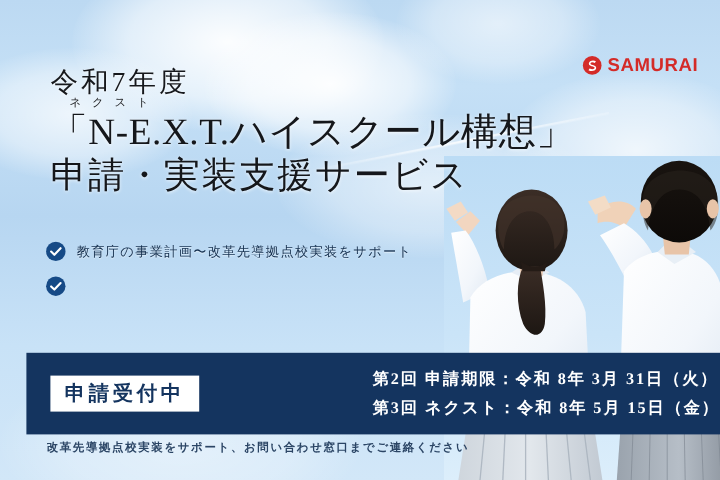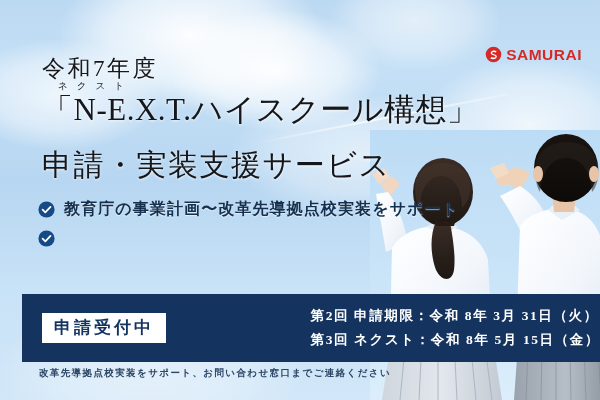--- a/index.html
+++ b/index.html
@@ -85,36 +85,36 @@
     line-height:1.1; white-space:nowrap;
     text-shadow:0 1px 3px rgba(255,255,255,0.75);
   }
   #furigana {
     position:absolute; left:16px; top:-12px;
     font-size:9.5px; letter-spacing:9px; color:#1b1d21;
     font-weight:400;
   }
 
   #title-line-2 {
-    margin-top:20px;
+    margin-top:2px;
     font-size:30px; color:#15171b; letter-spacing:1.5px;
     line-height:1.1; white-space:nowrap;
     text-shadow:0 1px 3px rgba(255,255,255,0.75);
   }
 
   
   #features { position:absolute; left:38px; top:195px; }
   .feature-row {
     display:flex; align-items:center; gap:9px;
     height:29px;
   }
   .check-icon { width:17px; height:17px; flex:0 0 auto; }
   .feature-text {
-    font-size:16px; color:#15304f; letter-spacing:1.1px;
-    font-weight:700; white-space:nowrap;
+    font-size:11px; color:#15304f; letter-spacing:1.1px;
+    font-weight:400; white-space:nowrap;
     text-shadow:0 1px 1px rgba(255,255,255,0.6);
   }
 
   
   #deadline-bar {
     position:absolute; left:22px; top:294px;
     width:578px; height:68px;
     background:#14345f;
     display:flex; align-items:center;justify-content:space-between;
   }

